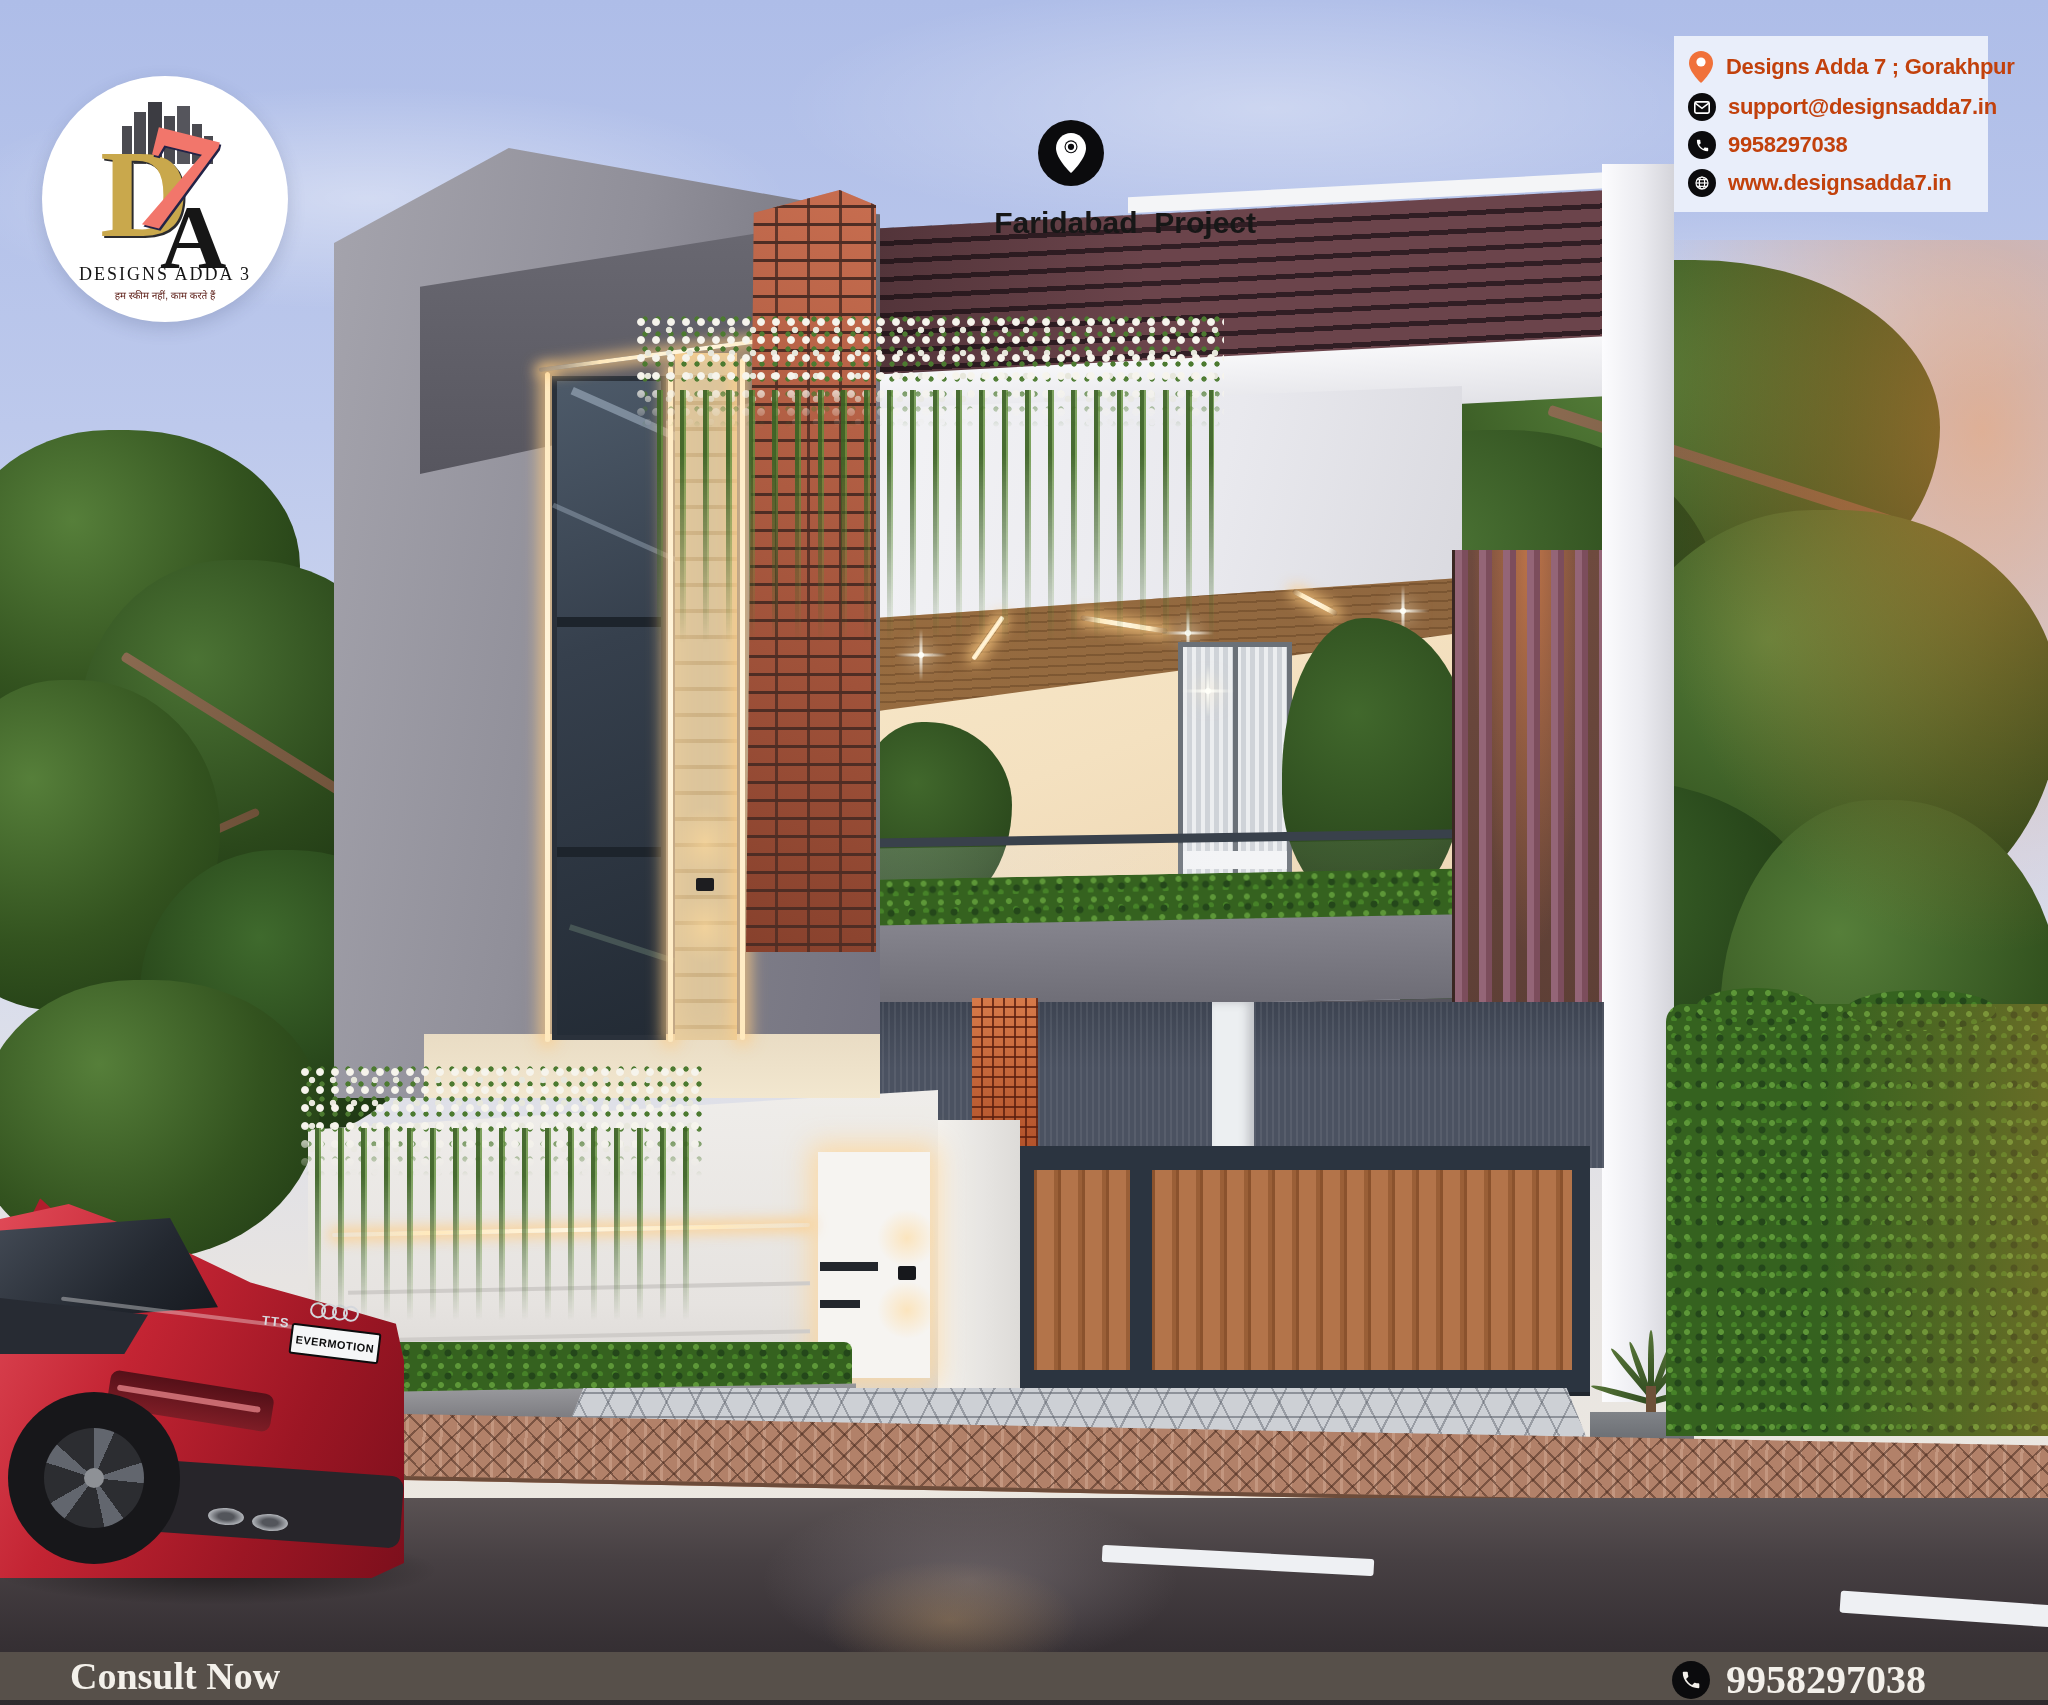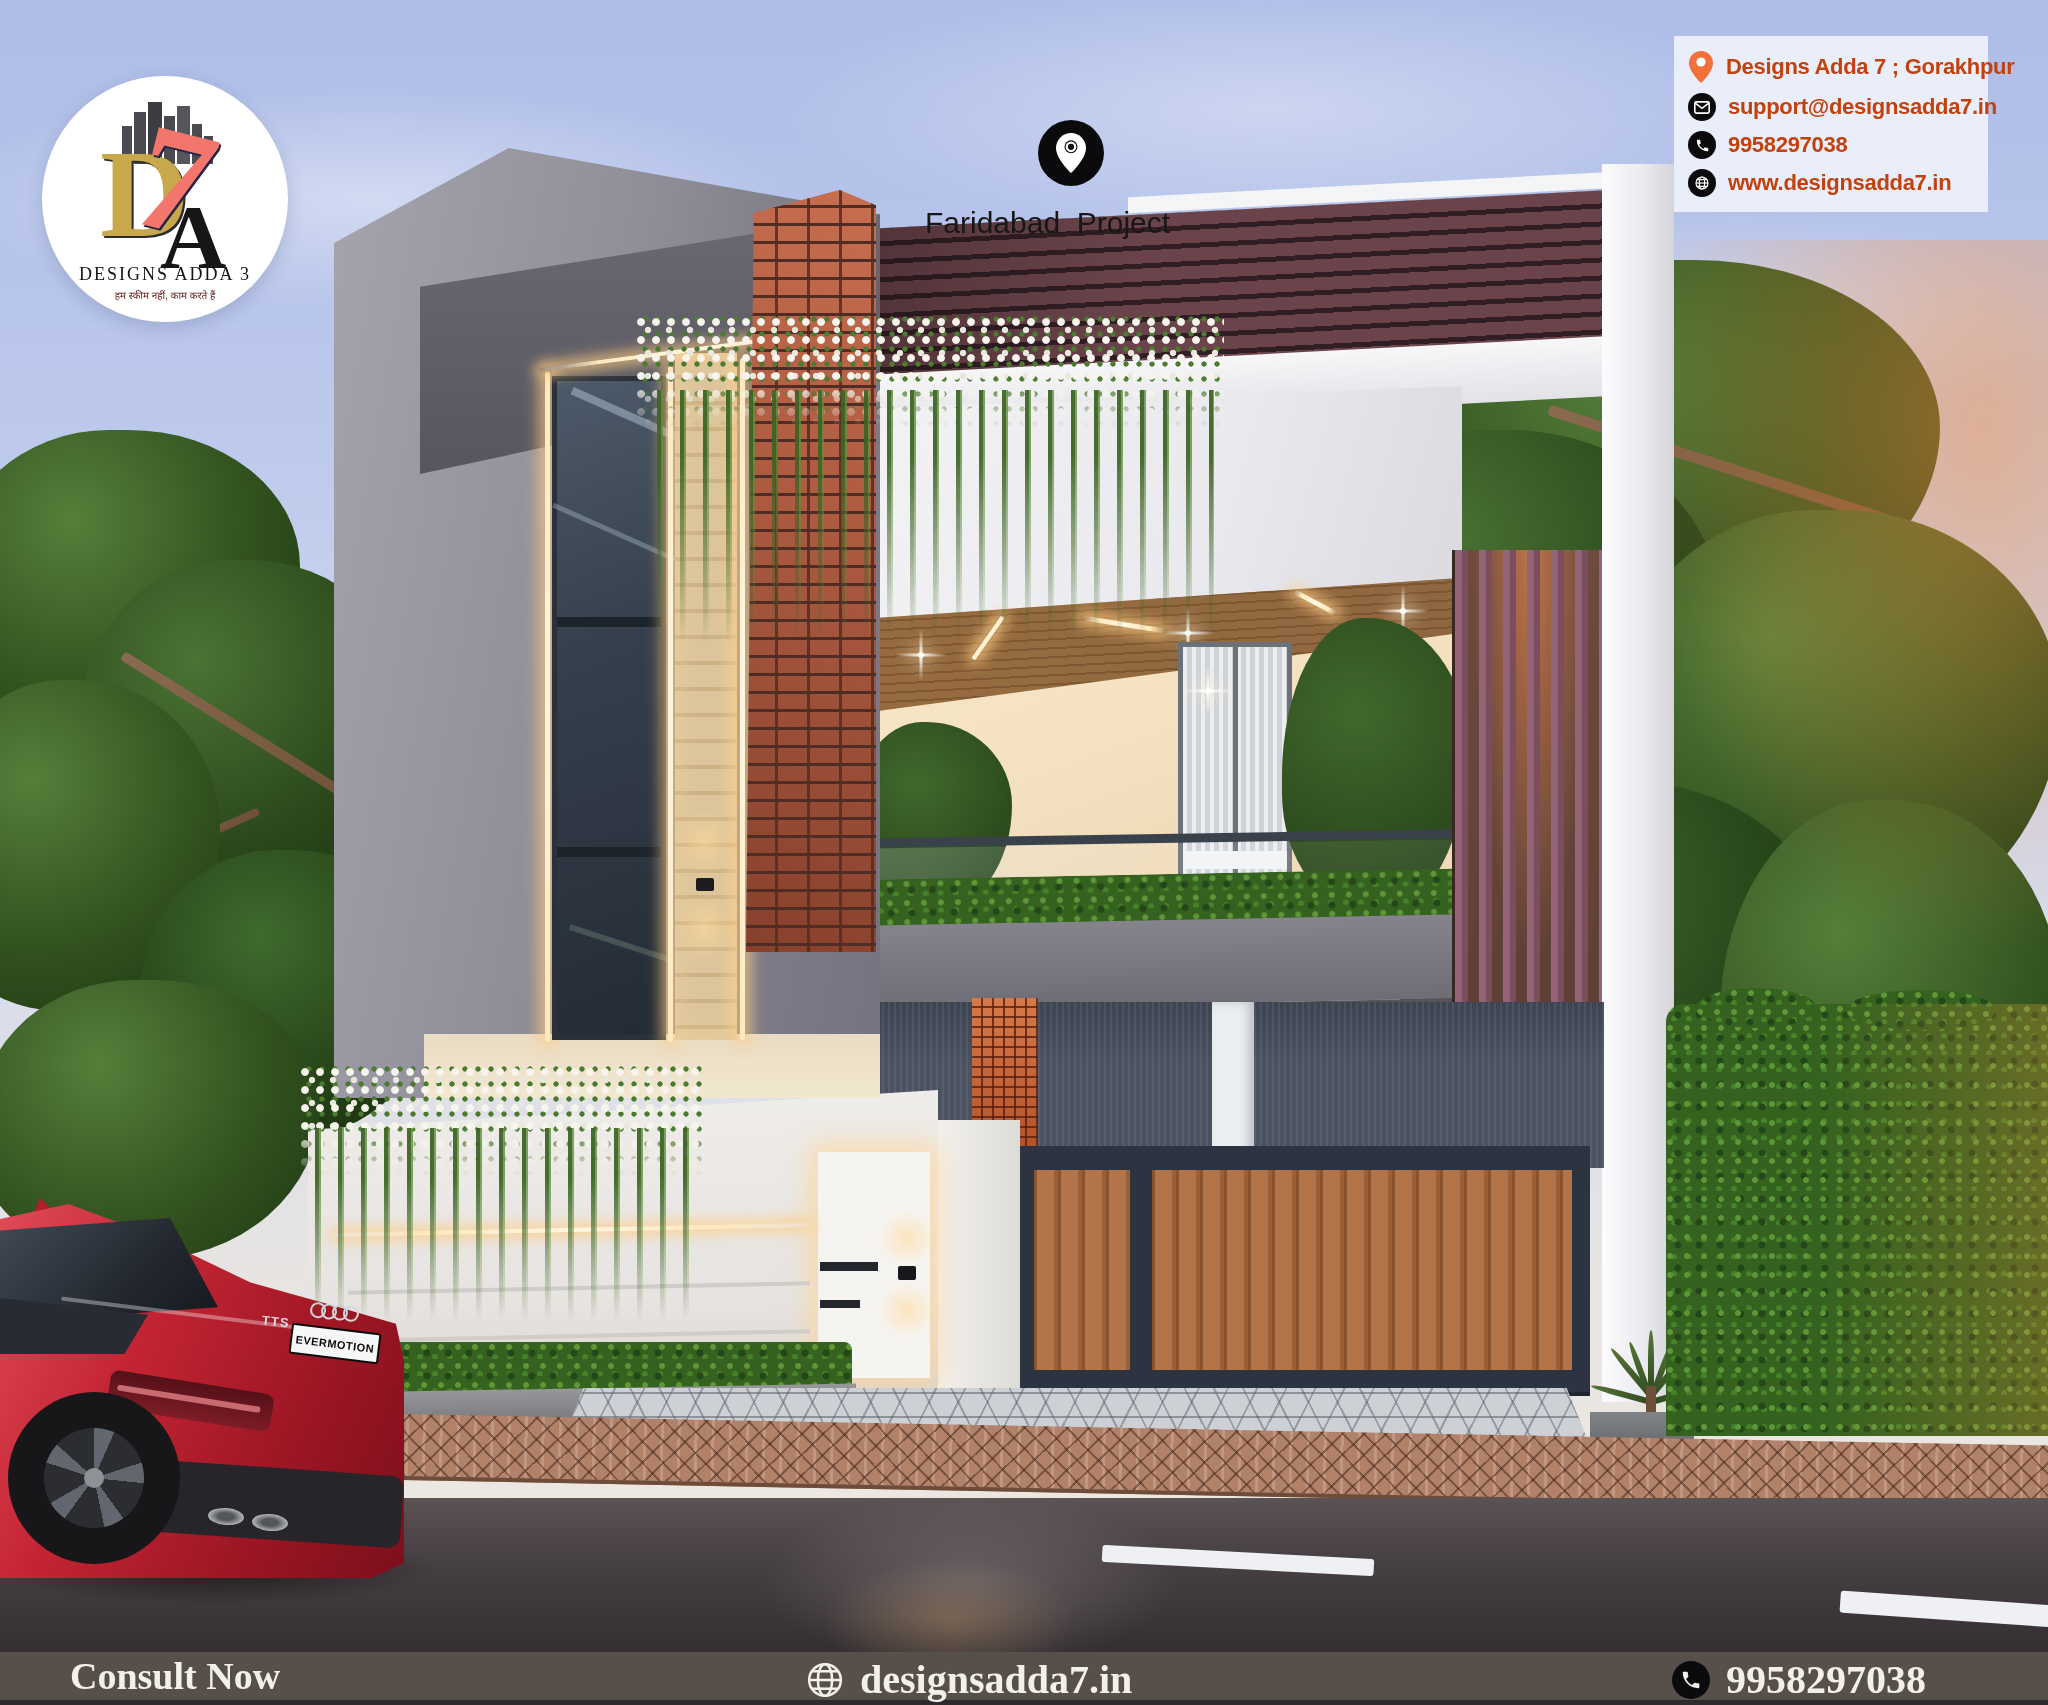--- a/index.html
+++ b/index.html
@@ -280,48 +280,38 @@
         background:repeating-conic-gradient(#62666e 0 24deg,#2c2d31 24deg 72deg);"></div>
       <div class="abs" style="left:76px;top:76px;width:20px;height:20px;border-radius:50%;background:#8e9196;"></div>
     </div>
   </div>
 
   <div class="abs flowers" style="left:300px;top:1066px;width:404px;height:110px;"></div>
   <div class="abs vines" style="left:306px;top:1128px;width:392px;height:196px;"></div>
 
   <div class="abs" style="left:0;top:1652px;width:2048px;height:48px;background:#57504a;">
     <div class="abs serifb" style="left:70px;top:2px;font-size:38px;">Consult Now</div>
-    <div class="abs" style="left:806px;top:4px;display:flex;align-items:center;gap:16px;">
-      <svg width="38" height="38" viewBox="0 0 24 24" fill="none" stroke="#f3f0ea" stroke-width="1.6">
-        <circle cx="12" cy="12" r="10"></circle>
-          <ellipse cx="12" cy="12" rx="4.5" ry="10"></ellipse>
-        <line x1="2" y1="12" x2="22" y2="12"></line>
-          <line x1="3.5" y1="6.5" x2="20.5" y2="6.5"></line>
-          <line x1="3.5" y1="17.5" x2="20.5" y2="17.5"></line>
-      </svg>
-      <span class="serifb" style="font-size:40px;">designsadda7.in</span>
-    </div>
     <div class="abs" style="left:1672px;top:4px;display:flex;align-items:center;gap:16px;">
       <span class="icirc" style="width:38px;height:38px;">
         <svg width="22" height="22" viewBox="0 0 24 24" fill="#f3f0ea">
             <path d="M6.6 10.8c1.4 2.8 3.8 5.1 6.6 6.6l2.2-2.2c.3-.3.7-.4 1-.2 1.2.4 2.4.6 3.7.6.6 0 1 .4 1 1V20c0 .6-.4 1-1 1C10.6 21 3 13.4 3 3.9c0-.6.4-1 1-1h3.5c.6 0 1 .4 1 1 0 1.2.2 2.5.6 3.7.1.3 0 .7-.2 1l-2.3 2.2z"></path>
           </svg>
       </span>
       <span class="serifb" style="font-size:40px;">9958297038</span>
     </div>
   </div>
 
   <div class="abs" style="left:1038px;top:120px;width:66px;height:66px;border-radius:50%;background:#0b0b0d;display:flex;align-items:center;justify-content:center;">
     <svg width="34" height="40" viewBox="0 0 24 32" fill="#ffffff">
       <path d="M12 0C5.4 0 0 5.4 0 12c0 9 12 20 12 20s12-11 12-20C24 5.4 18.6 0 12 0z"></path>
       <circle cx="12" cy="11" r="5.2" fill="#0b0b0d"></circle>
         <circle cx="12" cy="11" r="3.4" fill="none" stroke="#ffffff" stroke-width="1.8"></circle>
     </svg>
   </div>
-  <div class="abs" style="left:925px;top:206px;width:370px;text-align:left;font-size:30px;font-weight:normal;color:#171717;white-space:pre;">Faridabad  Project</div>
+  <div class="abs" style="left:886px;top:206px;width:370px;text-align:right;font-size:30px;font-weight:bold;color:#171717;white-space:pre;">Faridabad  Project</div>
 
   <div class="abs" id="contact-card" style="left:1674px;top:36px;width:314px;height:176px;">
     <div class="c-row">
       <svg width="26" height="32" viewBox="0 0 24 32" fill="#f0713a" style="flex:0 0 auto;">
         <path d="M12 0C5.4 0 0 5.4 0 12c0 9 12 20 12 20s12-11 12-20C24 5.4 18.6 0 12 0z"></path>
           <circle cx="12" cy="11" r="4.6" fill="#ffffff"></circle>
       </svg>
       <span class="txt">Designs Adda 7 ; Gorakhpur</span>
     </div>
     <div class="c-row">

